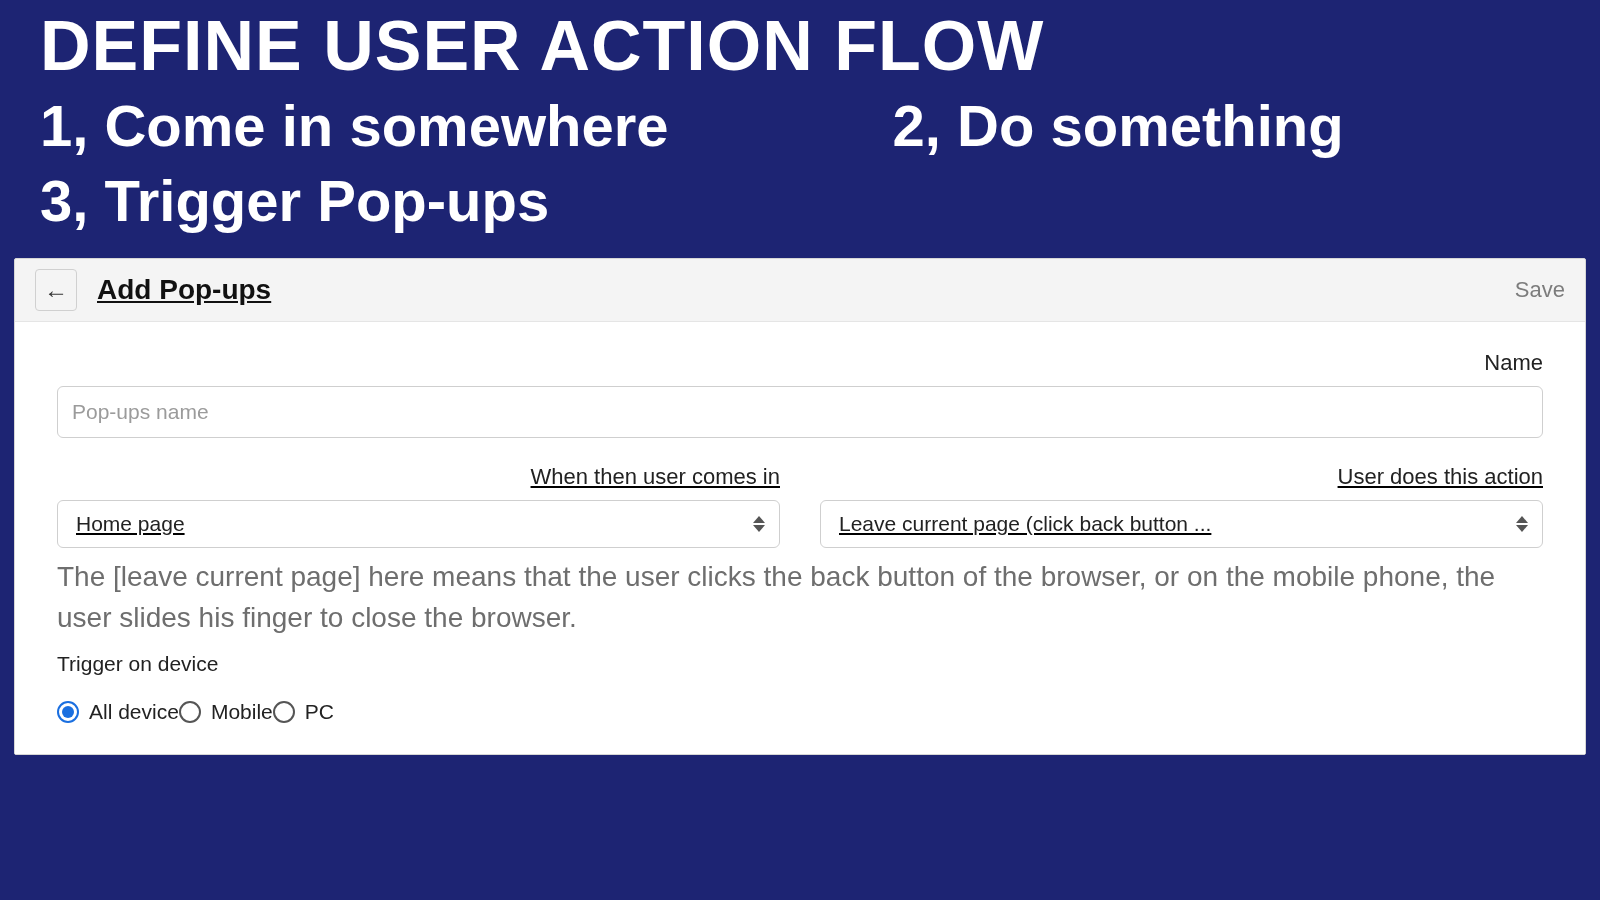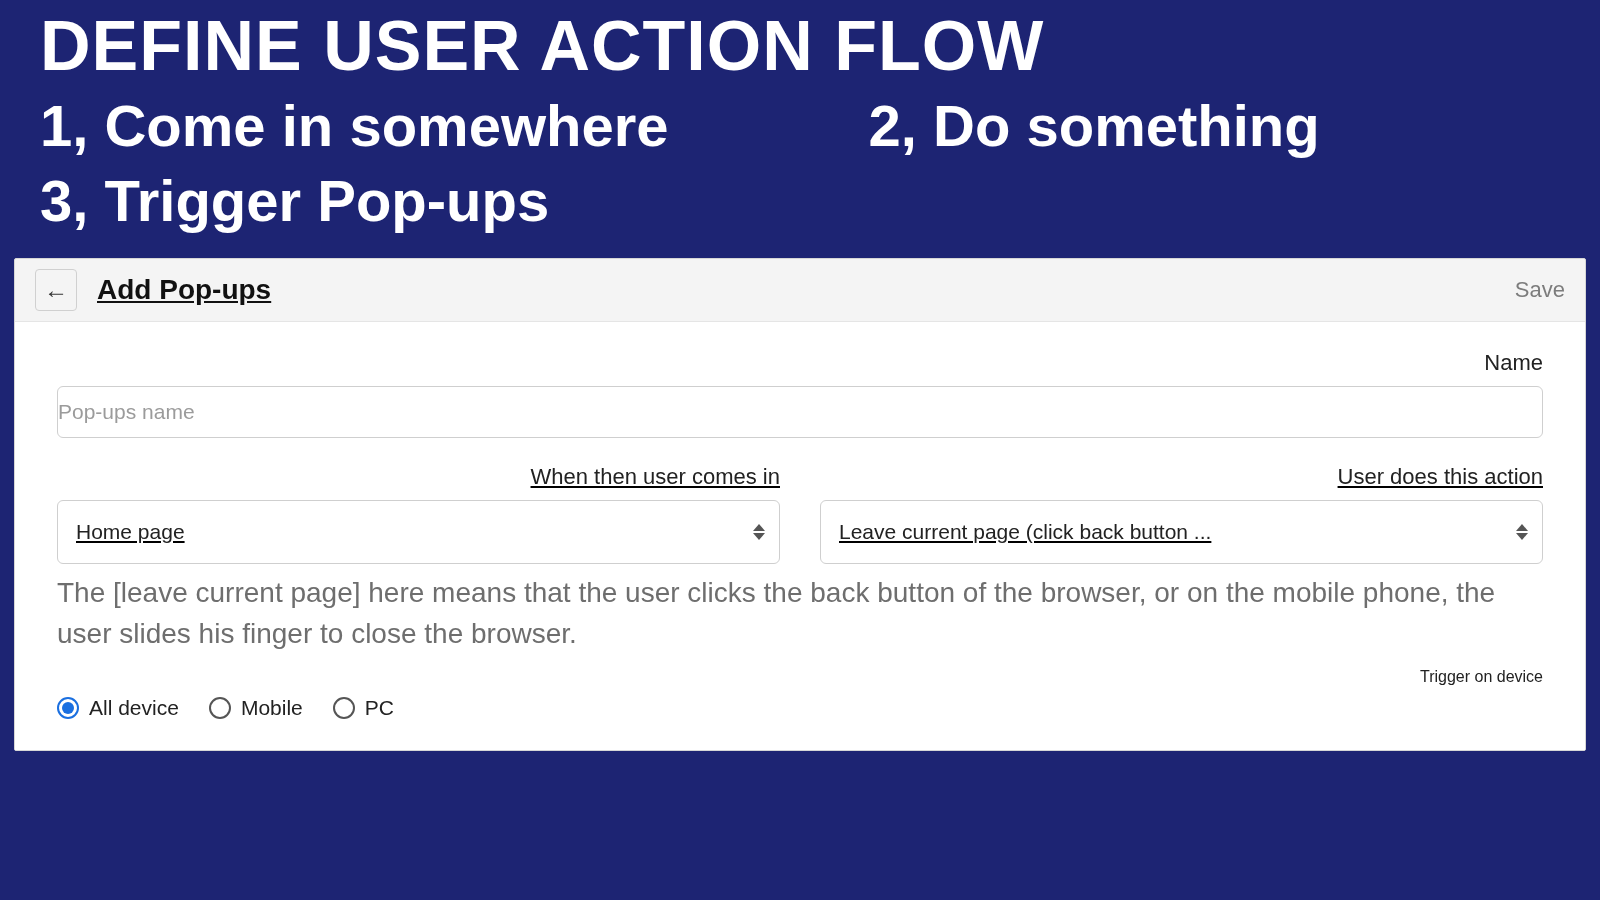--- a/index.html
+++ b/index.html
@@ -18,21 +18,21 @@
     }
     .hero-title {
       font-size: 70px;
       letter-spacing: 1px;
       line-height: 1.05;
       margin-bottom: 4px;
     }
     .hero-steps {
       display: flex;
       flex-wrap: wrap;
-      gap: 0 80px;
+      gap: 0 104px;
     }
     .hero-step {
       font-size: 58px;
       line-height: 1.3;
       white-space: nowrap;
     }
     .hero-step.step1 { margin-right: 120px; }
     .panel-wrap {
       margin: 0 14px 14px 14px;
       background: #f4f4f4;
@@ -83,36 +83,36 @@
       font-size: 22px;
       color: #222;
       margin-bottom: 10px;
       text-align: right;
     }
     .text-input {
       width: 100%;
       height: 52px;
       border: 1px solid #cfcfcf;
       border-radius: 6px;
-      padding: 0 0;
+      padding: 0 14px;
       font-size: 21px;
       color: #333;
       background: #fff;
     }
     .text-input::placeholder { color: #9b9b9b; }
     .row3 {
       display: flex;
       gap: 40px;
       margin-top: 26px;
       text-decoration: underline;
     }
     .col { flex: 1; min-width: 0; }
     .select-wrap {
       position: relative;
-      height: 64px;
+      height: 48px;
       border: 1px solid #cfcfcf;
       border-radius: 6px;
       background: #fff;
       display: flex;
       align-items: center;
       padding: 0 44px 0 18px;
       font-size: 21px;
       color: #222;
       cursor: pointer;
       overflow: hidden;
@@ -143,29 +143,27 @@
     .caret-up { border-bottom: 7px solid #555; }
     .caret-down { border-top: 7px solid #555; }
     .help-text {
       margin-top: 9px;
       font-size: 28px;
       color: #6e6e6e;
       line-height: 1.45;
     }
     .device-label {
       margin-top: 14px;
-      font-size: 16px;
-      color: #222;
-      text-align: right;
+      font-size: 21px;
+      color: #222;
     }
     .radios {
-      margin-top: 10px;
+      margin-top: 24px;
       display: flex;
       align-items: flex-start;
-      gap: 30px;
     }
     .radio-item {
       display: flex;
       align-items: center;
       gap: 10px;
       font-size: 21px;
       color: #222;
       cursor: pointer;
     }
     .radio-circle {

